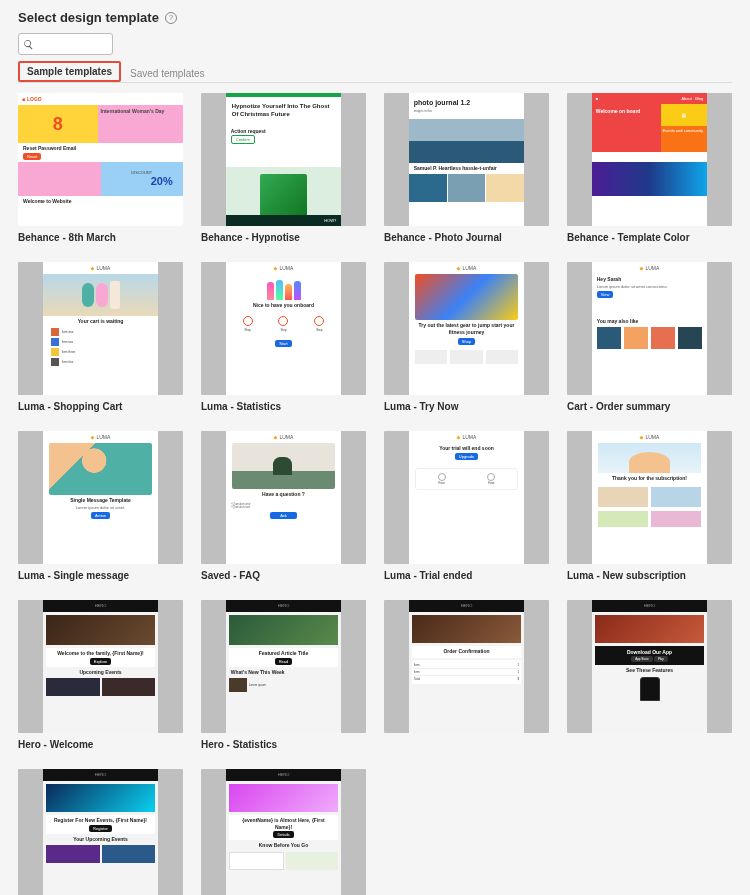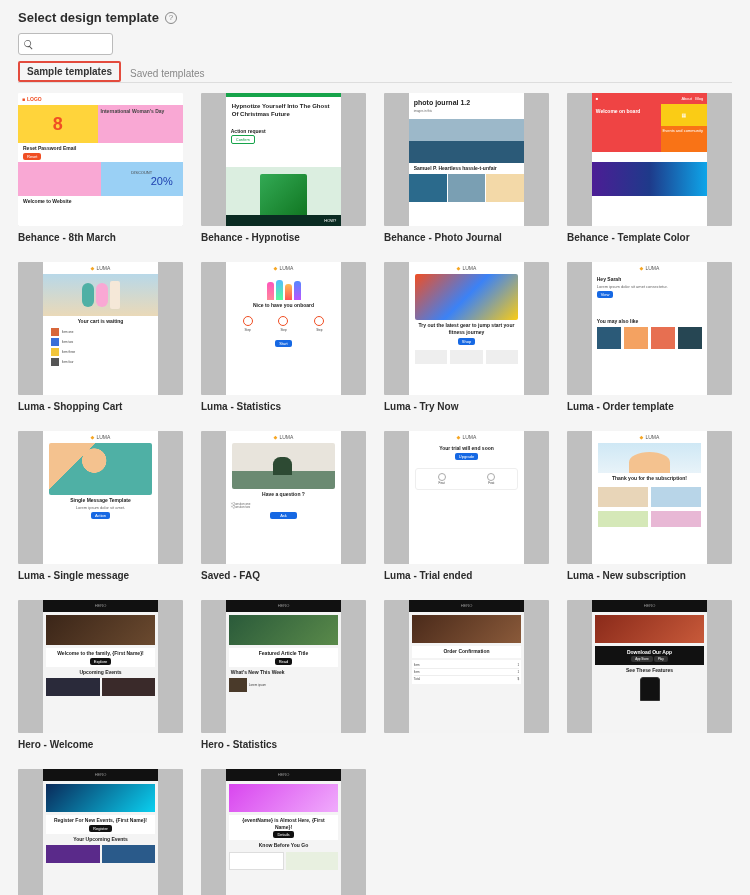--- a/index.html
+++ b/index.html
@@ -163,21 +163,21 @@
           <div style="flex:1;background:#ffd43b;display:flex;align-items:center;justify-content:center;">
                 <span style="font-size:18px;color:#f04e23;font-weight:900;">8</span>
               </div>
           <div style="flex:1;background:#f9a8d4;padding:3px;"><strong style="font-size:5px;">International Woman's Day</strong></div>
         </div>
         <div class="tb-txt" style="background:#fff;"><strong>Reset Password Email</strong><span class="tb-btn" style="background:#f04e23;color:#fff;">Reset</span></div>
         <div class="tb-row" style="height:34px;">
           <div style="flex:1;background:#f9a8d4;"></div>
           <div style="flex:1;background:#9ad0f5;display:flex;flex-direction:column;align-items:center;justify-content:center;">
                 <span style="font-size:4px;">DISCOUNT</span>
-                <span style="font-size:11px;font-weight:400;color:#1e40af;margin-left:40px;">20%</span>
+                <span style="font-size:11px;font-weight:700;color:#1e40af;margin-left:40px;">20%</span>
               </div>
         </div>
         <div class="tb-txt" style="background:#fff;">
               <strong>Welcome to Website</strong>
             </div>
       </div>
         </div>
       <div class="card-label">Behance - 8th March</div>
     </div>
 
@@ -332,21 +332,21 @@
               <strong>You may also like</strong>
             </div>
         <div class="tb-row" style="padding:0 5px;gap:3px;">
           <div style="flex:1;height:22px;background:#2b5a78;"></div>
           <div style="flex:1;height:22px;background:#f4a261;"></div>
           <div style="flex:1;height:22px;background:#e76f51;"></div>
           <div style="flex:1;height:22px;background:#264653;"></div>
         </div>
       </div>
         </div>
-      <div class="card-label">Luma - Order template</div>
+      <div class="card-label">Cart - Order summary</div>
     </div>
 
     <div class="card">
       <div class="thumb">
           <div class="thumb-inner">
         <div class="tb-luma-logo">LUMA</div>
         <div style="height:52px;margin:0 6px;background:linear-gradient(135deg,#f4c28f 30%,#4fb0a5 30%);border-radius:2px;position:relative;">
               <div style="position:absolute;inset:10% 20%;background:radial-gradient(circle at 40% 30%,#f4c28f 25%,transparent 26%);"></div>
             </div>
         <div class="tb-txt" style="text-align:center;"><strong>Single Message Template</strong>Lorem ipsum dolor sit amet.<br><span class="tb-btn" style="background:#1668e3;color:#fff;margin-top:2px;">Action</span></div>

